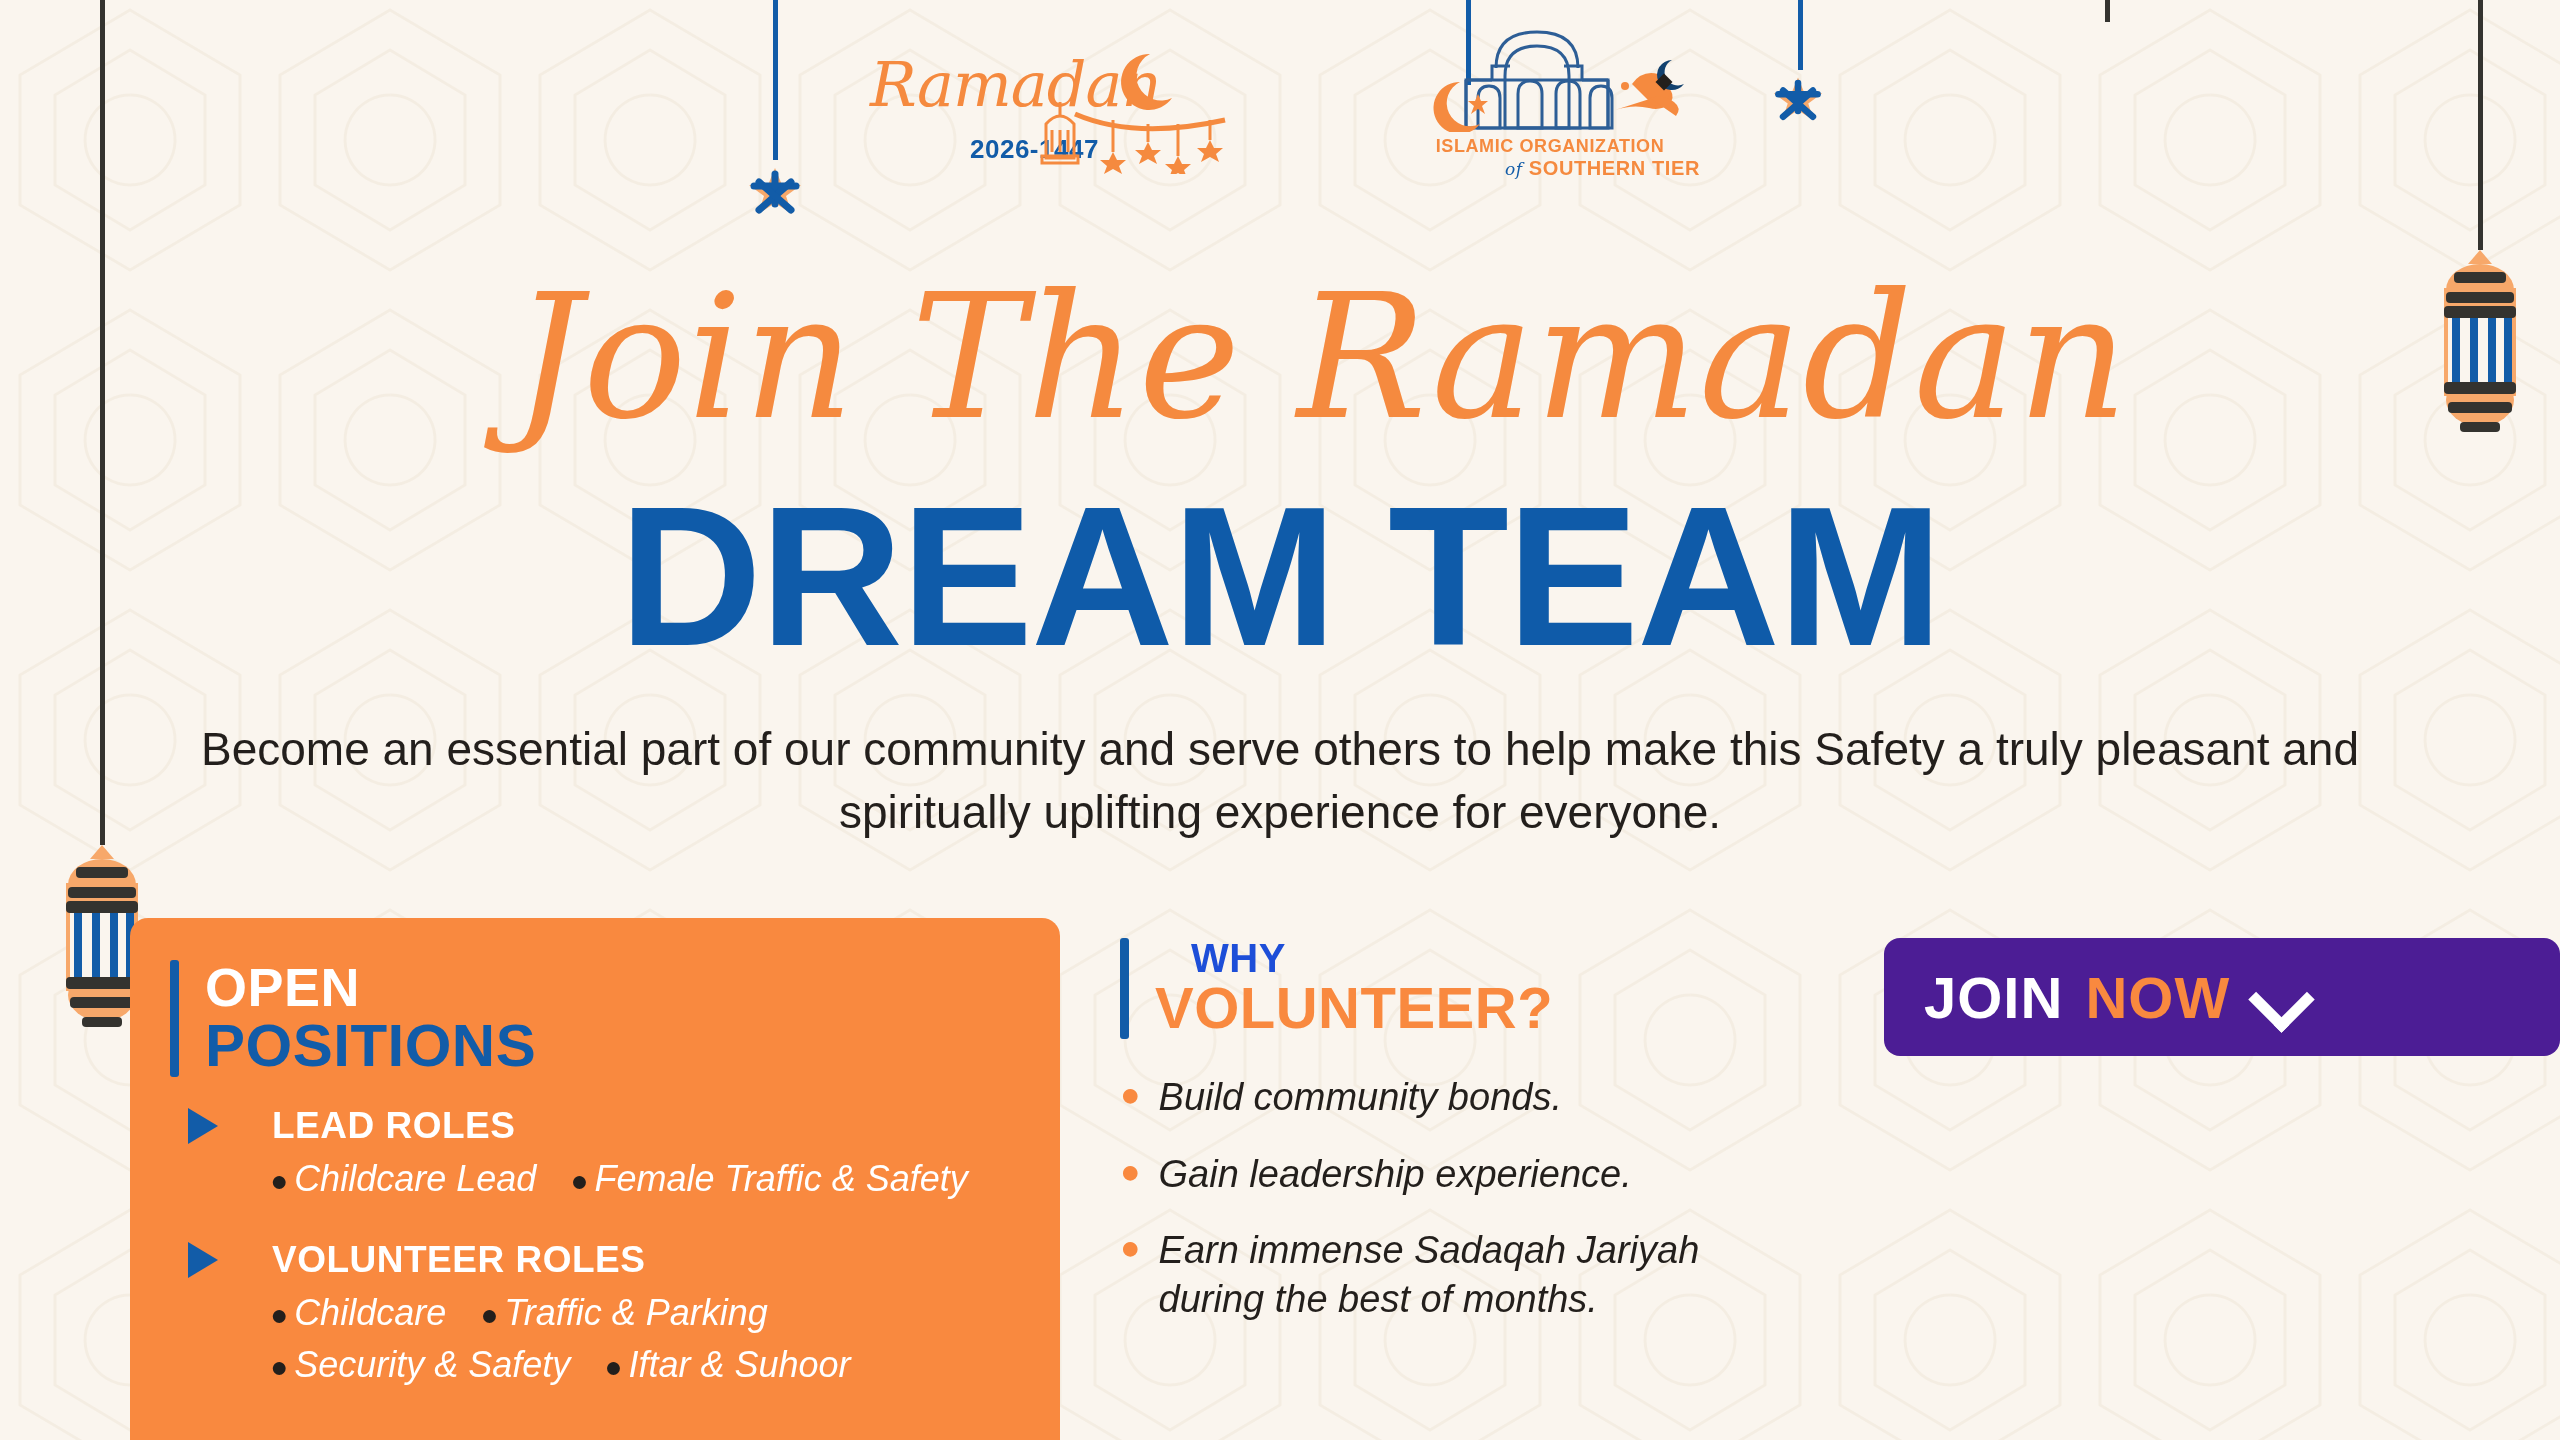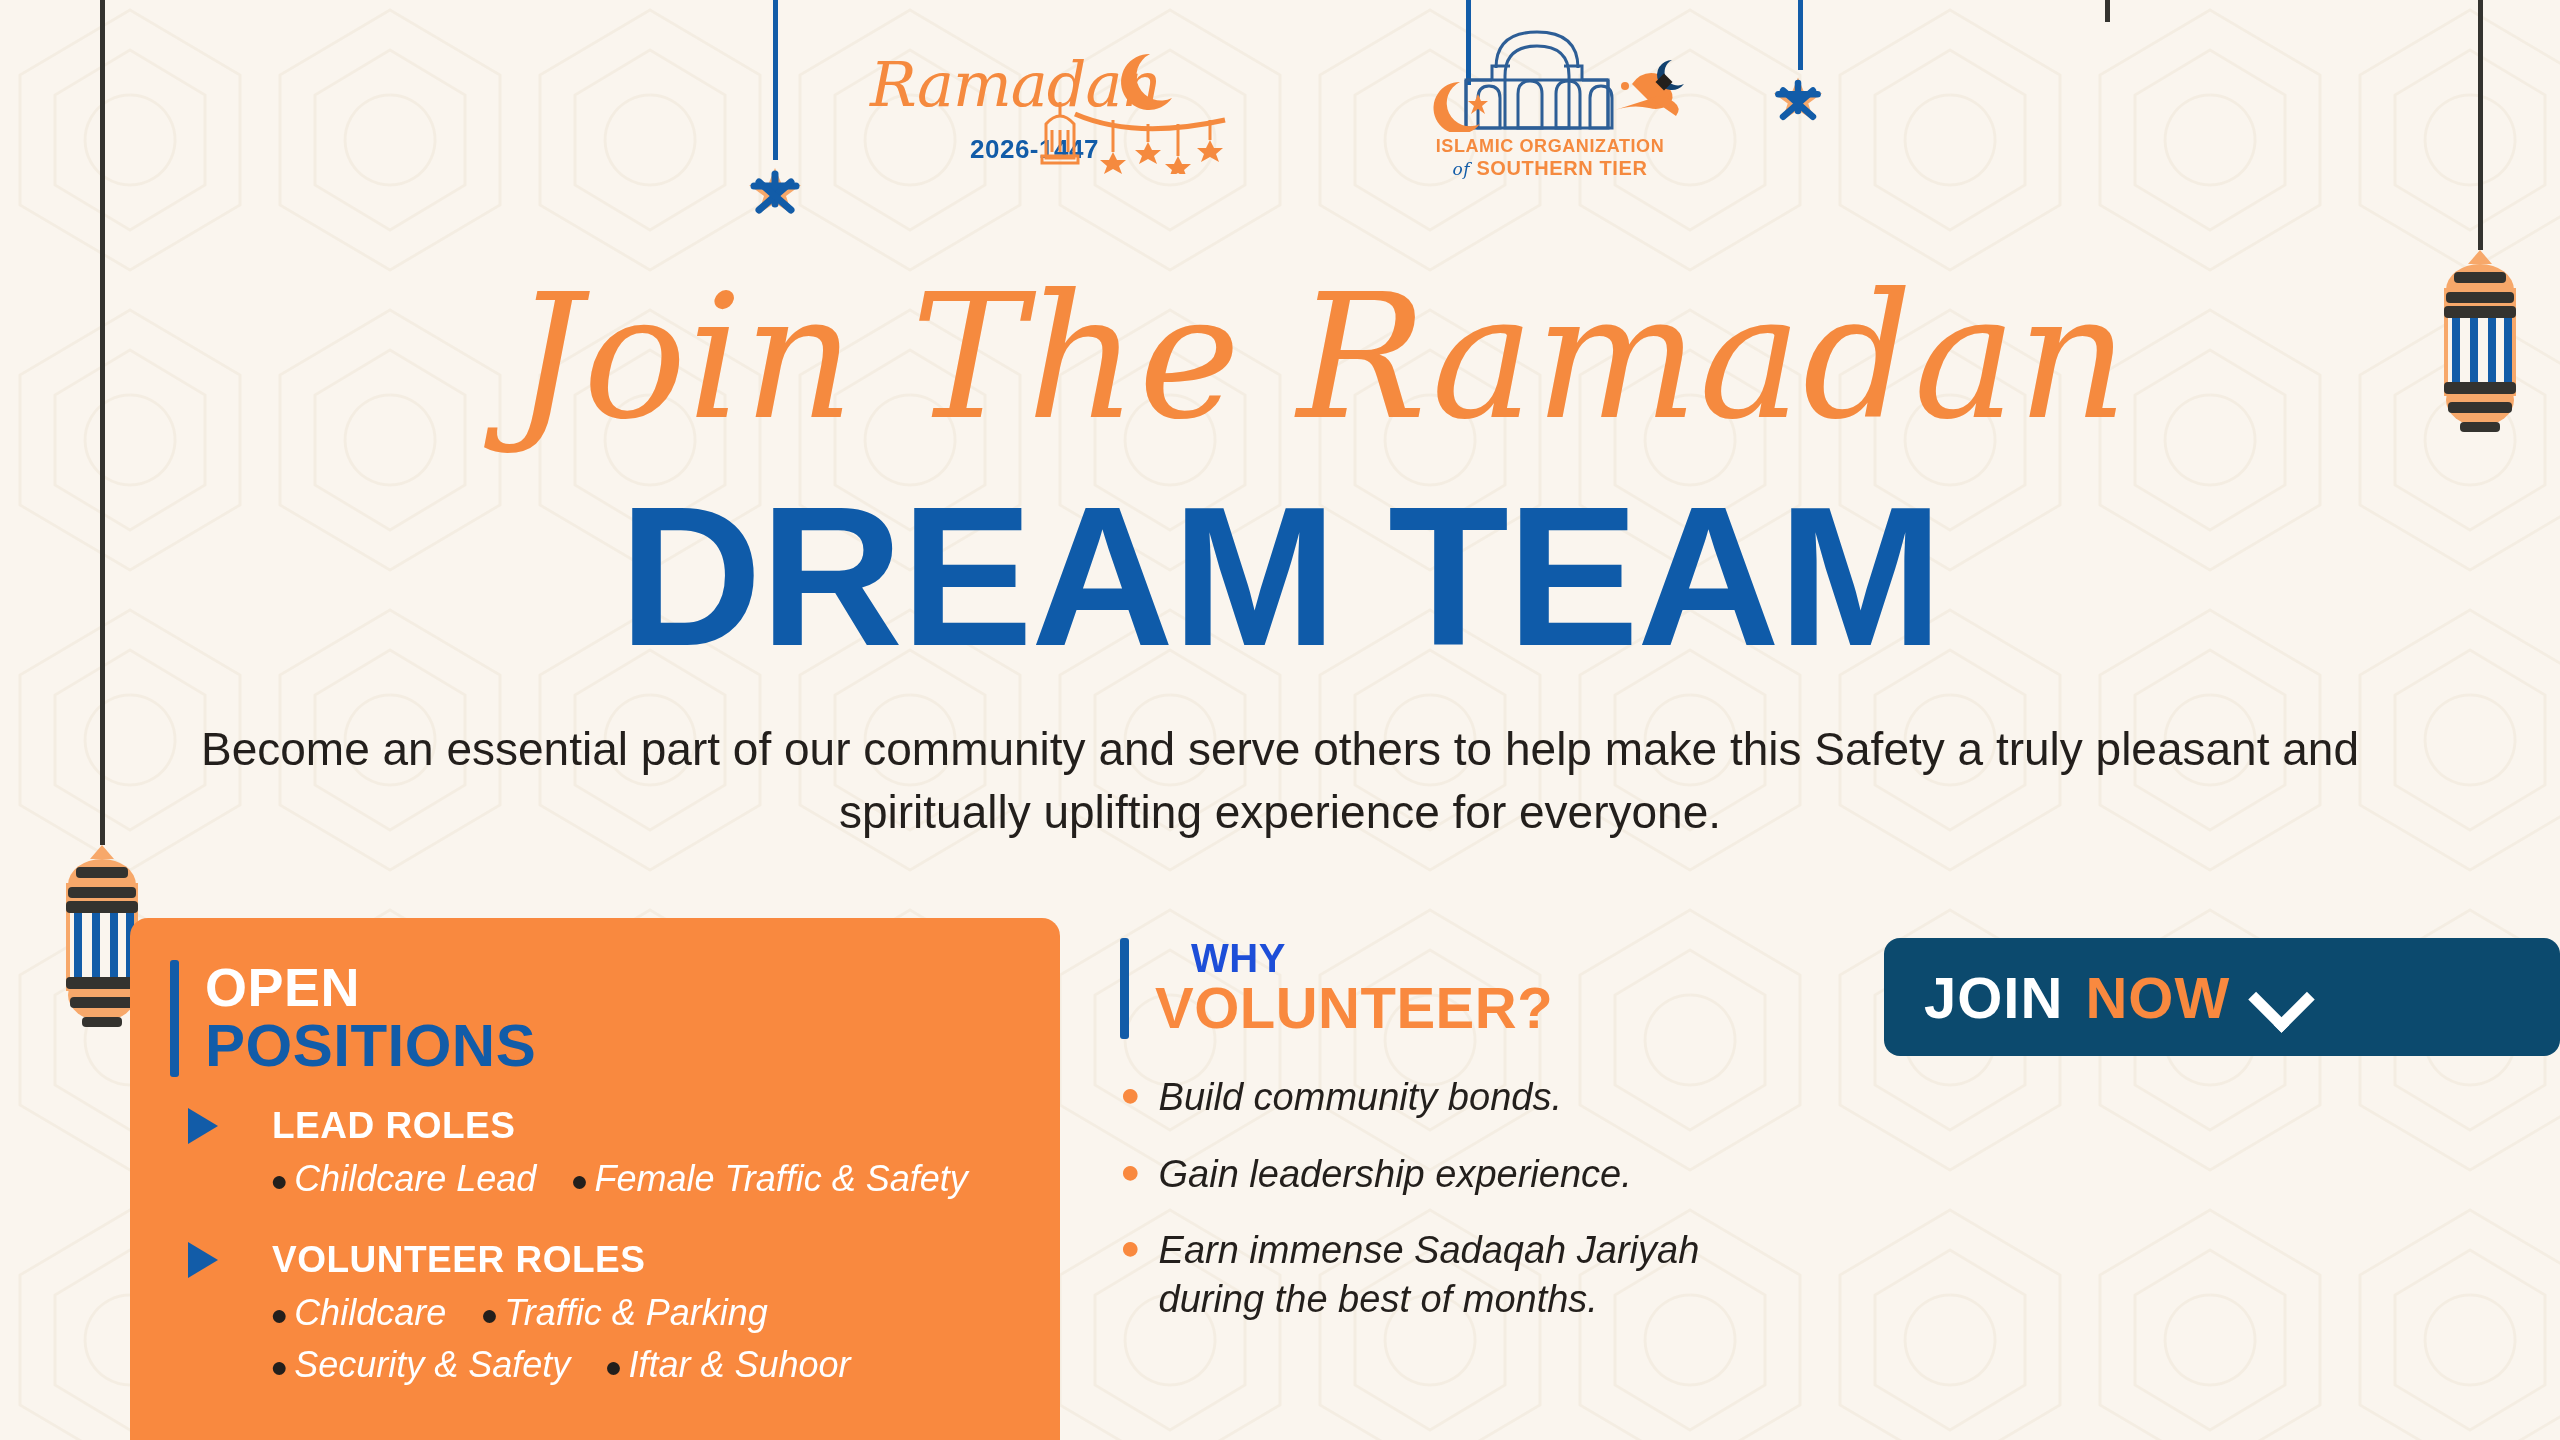--- a/index.html
+++ b/index.html
@@ -35,21 +35,21 @@
     font-size:62px; color:#F58A3F; font-style:italic;
     letter-spacing:-1px; line-height:1;
     position:absolute; left:10px; top:30px;
   }
   #ramadan-year {
     position:absolute; left:110px; top:110px;
     font-size:26px; font-weight:bold; color:#125CA8; letter-spacing:.5px;
   }
   #iost-logo { position:relative; width:300px; height:155px; text-align:center; }
   .iost-l1 { font-size:18px; font-weight:bold; color:#F58A3F; letter-spacing:.6px; }
-  .iost-l2 { font-size:20px; font-weight:bold; color:#F58A3F; letter-spacing:.6px; }
+  .iost-l2 { font-size:20px; font-weight:bold; color:#F58A3F; letter-spacing:.6px;text-align:right; }
   .iost-of { font-family:"DejaVu Serif", serif; font-style:italic; font-size:17px; color:#125CA8; font-weight:normal;}
 
   
   #headline-script {
     position:absolute; top:272px; left:0; width:100%;
     text-align:center;
     font-family:"DejaVu Serif", serif;
     font-style:italic;
     font-size:172px;
     color:#F58A3F;
@@ -102,21 +102,21 @@
   .wv-head-1 { font-size:40px; font-weight:bold; color:#1d4ed8; line-height:1.0; letter-spacing:.5px;margin-left:36px;}
   .wv-head-2 { font-size:58px; font-weight:bold; color:#F9893F; line-height:1.05; letter-spacing:.5px;}
   #wv-list { margin-top:34px; }
   .wv-item { display:flex; gap:18px; margin-bottom:28px; }
   .wv-dot { color:#F9893F; font-size:34px; line-height:1.25; }
   .wv-text { font-size:38px; font-style:italic; color:#231F1C; line-height:1.28; }
 
   
   #right-col { position:absolute; left:1884px; top:938px; width:676px; }
   #join-now-btn {
-    background:#0c4a6e; color:#fff;
+    background:#4c1d95; color:#fff;
     height:118px; width:676px;
     border-radius:16px;
     display:flex; align-items:center; gap:22px;
     padding-left:40px;
     font-size:58px; font-weight:bold; letter-spacing:1px;
     cursor:pointer; border:none;
   }
   #join-now-btn .now { color:#F9893F; }
   .chev { display:inline-block; width:54px; height:54px; position:relative; }
   .chev::before{

